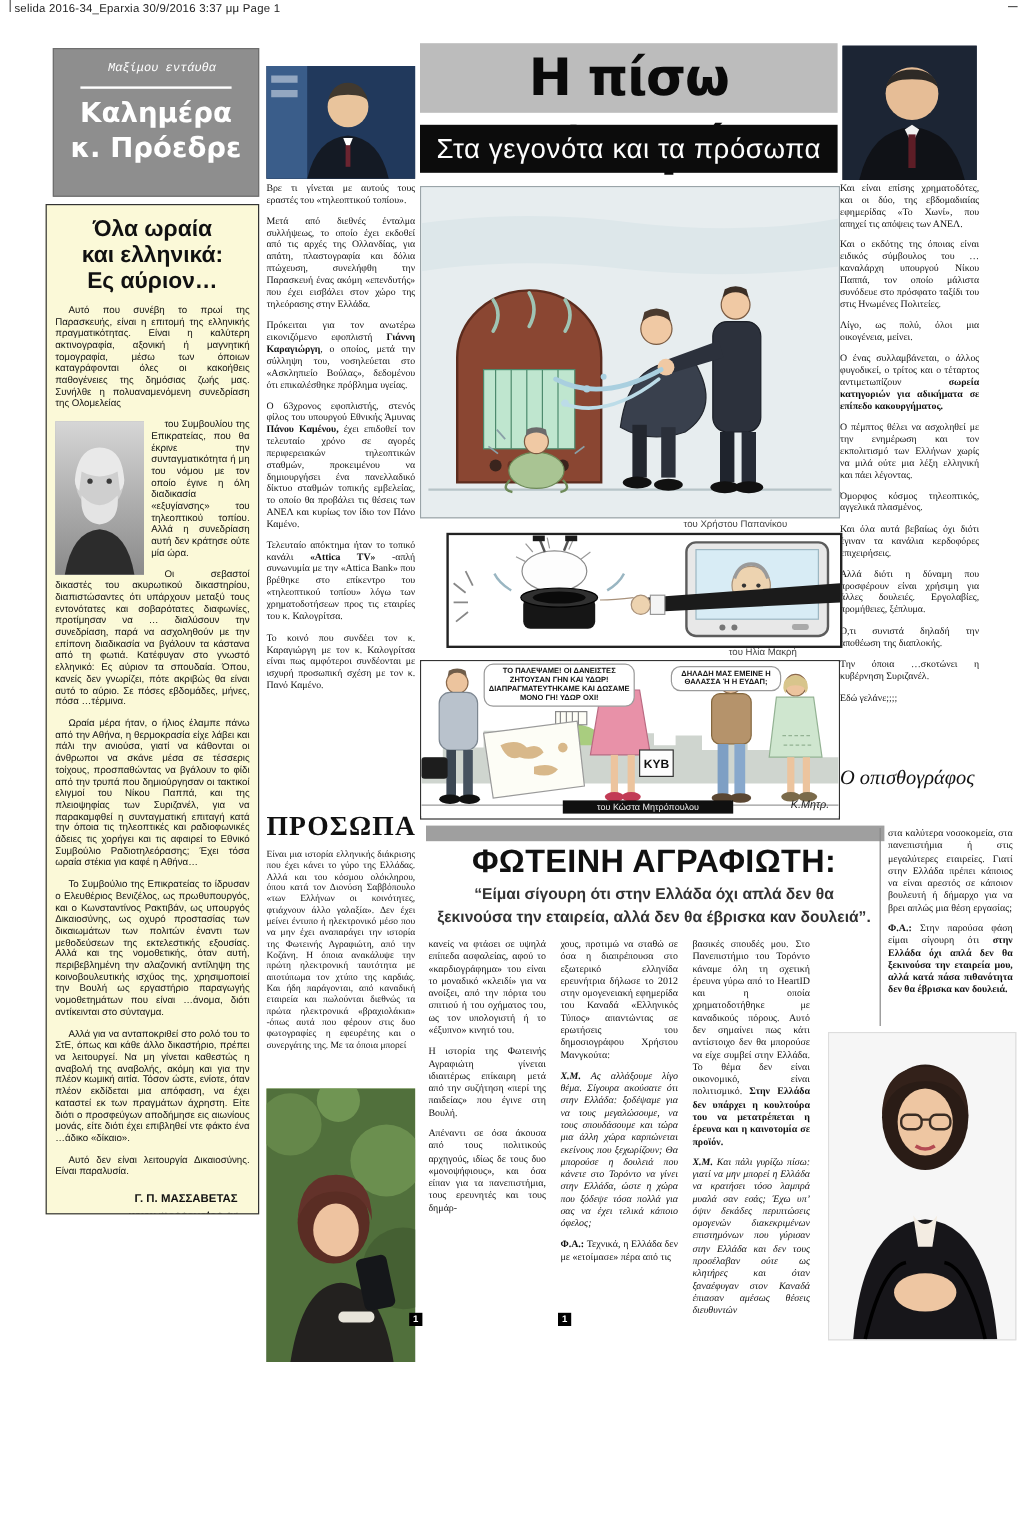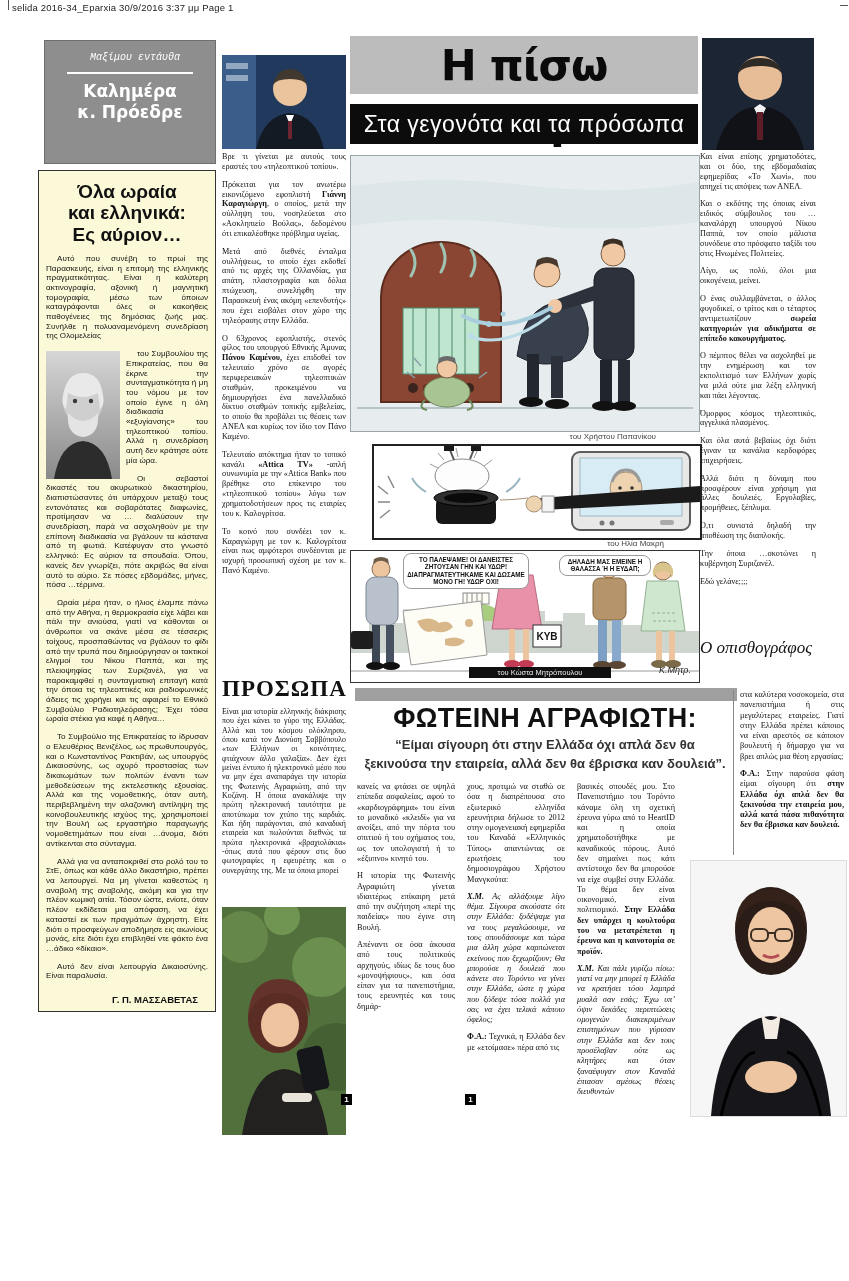--- a/index.html
+++ b/index.html
@@ -8,21 +8,21 @@
   .abs{position:absolute;}
   
   .slug{left:12px;top:2px;font-size:9.5px;color:#222;letter-spacing:.2px;}
   .cropL{left:8px;top:0;width:1px;height:10px;background:#555;}
   .cropR{left:840px;top:5px;width:8px;height:1px;background:#555;}
   
   .masthead{left:44px;top:40px;width:170px;height:122px;background:#8e8e8e;
             border:1px solid #6e6e6e;color:#fff;text-align:center;}
   .masthead .kicker{margin-top:11px;font-style:italic;font-size:10px;font-family:Liberation Mono, monospace;padding-left:10px;}
   .masthead .rule{width:126px;height:2px;background:#fff;margin:9px auto 7px;}
-  .masthead .mtitle{font-size:17px;font-weight:bold;line-height:1.25;white-space:pre-line;font-family:"DejaVu Sans",sans-serif;}
+  .masthead .mtitle{font-size:23px;font-weight:bold;line-height:1.25;white-space:pre-line;font-family:"DejaVu Sans",sans-serif;}
   
   .ybox{left:38px;top:170px;width:178px;height:842px;background:#fbf9d8;border:1px solid #333;
         padding:8px 7px;box-sizing:border-box;font-size:8.1px;line-height:1.2;text-align:justify;overflow:hidden;}
   .ybox .ytitle{font-size:19px;font-weight:bold;text-align:center;line-height:1.12;margin:2px 0 9px;white-space:pre-line;}
   .ybox p{margin:0 0 8px;text-indent:11px;}
   .photo-oldman{float:left;width:74px;height:128px;margin:2px 6px 2px 0;background:linear-gradient(#d9d9d9,#8f8f8f);}
   .ysig{text-align:right;font-weight:bold;font-size:9.5px;padding-right:10px;margin-top:12px;line-height:1.5;}
   
   .serifcol{font-family:"Liberation Serif",serif;font-size:8.2px;line-height:1.2;text-align:justify;overflow:hidden;}
   .serifcol p{margin:0 0 8px;}
@@ -131,22 +131,22 @@
     <path d="M4,8 h22 v6 h-22z M4,20 h22 v6 h-22z" fill="#cfd9e6" opacity=".6"></path>
     <circle cx="68" cy="34" r="17" fill="#e9c49c"></circle>
     <path d="M51,30 q4,-16 17,-16 q13,0 17,16 q-3,-6 -17,-6 q-14,0 -17,6z" fill="#41392f"></path>
     <path d="M34,94 q8,-34 34,-36 q26,2 34,36z" fill="#141a24"></path>
     <path d="M64,60 l4,10 l4,-10z" fill="#ffffff"></path>
     <rect x="66" y="66" width="4" height="18" fill="#6b2430"></rect>
   </svg>
 </div>
 <div class="abs c2text1 serifcol">
     <p><span>Βρε τι γίνεται με αυτούς τους εραστές του «τηλεοπτικού τοπίου».</span></p>
+    <p><span>Μετά από διεθνές ένταλμα συλλήψεως, το οποίο έχει εκδοθεί από τις αρχές της Ολλανδίας, για απάτη, πλαστογραφία και δόλια πτώχευση, συνελήφθη την Παρασκευή ένας ακόμη «επενδυτής» που έχει εισβάλει στον χώρο της τηλεόρασης στην Ελλάδα.</span></p>
     <p><span>Πρόκειται για τον ανωτέρω εικονιζόμενο εφοπλιστή </span><span style="font-weight: bold;">Γιάννη Καραγιώργη</span><span>, ο οποίος, μετά την σύλληψη του, νοσηλεύεται στο «Ασκληπιείο Βούλας», δεδομένου ότι επικαλέσθηκε πρόβλημα υγείας.</span></p>
-    <p><span>Μετά από διεθνές ένταλμα συλλήψεως, το οποίο έχει εκδοθεί από τις αρχές της Ολλανδίας, για απάτη, πλαστογραφία και δόλια πτώχευση, συνελήφθη την Παρασκευή ένας ακόμη «επενδυτής» που έχει εισβάλει στον χώρο της τηλεόρασης στην Ελλάδα.</span></p>
     <p><span>Ο 63χρονος εφοπλιστής, στενός φίλος του υπουργού Εθνικής Άμυνας </span><span style="font-weight: bold;">Πάνου Καμένου,</span><span> έχει επιδοθεί τον τελευταίο χρόνο σε αγορές περιφερειακών τηλεοπτικών σταθμών, προκειμένου να δημιουργήσει ένα πανελλαδικό δίκτυο σταθμών τοπικής εμβελείας, το οποίο θα προβάλει τις θέσεις των ΑΝΕΛ και κυρίως τον ίδιο τον Πάνο Καμένο.</span></p>
     <p><span>Τελευταίο απόκτημα ήταν το τοπικό κανάλι </span><span style="font-weight: bold;">«Attica TV»</span><span> -απλή συνωνυμία με την «Attica Bank» που βρέθηκε στο επίκεντρο του «τηλεοπτικού τοπίου» λόγω των χρηματοδοτήσεων προς τις εταιρίες του κ. Καλογρίτσα.</span></p>
     <p><span>Το κοινό που συνδέει τον κ. Καραγιώργη με τον κ. Καλογρίτσα είναι πως αμφότεροι συνδέονται με ισχυρή προσωπική σχέση με τον κ. Πανό Καμένο.</span></p>
   </div>
 <div class="abs prosopa">ΠΡΟΣΩΠΑ</div>
 <div class="abs c2text2 serifcol">
     <p><span>Είναι μια ιστορία ελληνικής διάκρισης που έχει κάνει το γύρο της Ελλάδας. Αλλά και του κόσμου ολόκληρου, όπου κατά τον Διονύση Σαββόπουλο «των Ελλήνων οι κοινότητες, φτιάχνουν άλλο γαλαξία». Δεν έχει μείνει έντυπο ή ηλεκτρονικό μέσο που να μην έχει αναπαράγει την ιστορία της Φωτεινής Αγραφιώτη, από την Κοζάνη. Η όποια ανακάλυψε την πρώτη ηλεκτρονική ταυτότητα με αποτύπωμα τον χτύπο της καρδιάς. Και ήδη παράγονται, από καναδική εταιρεία και πωλούνται διεθνώς τα πρώτα ηλεκτρονικά «βραχιολάκια» -όπως αυτά που φέρουν στις δυο φωτογραφίες η εφευρέτης και ο συνεργάτης της. Με τα όποια μπορεί</span></p>
   </div>
 <div class="abs c2photo2">
   <svg width="124" height="228" viewBox="0 0 124 228">

